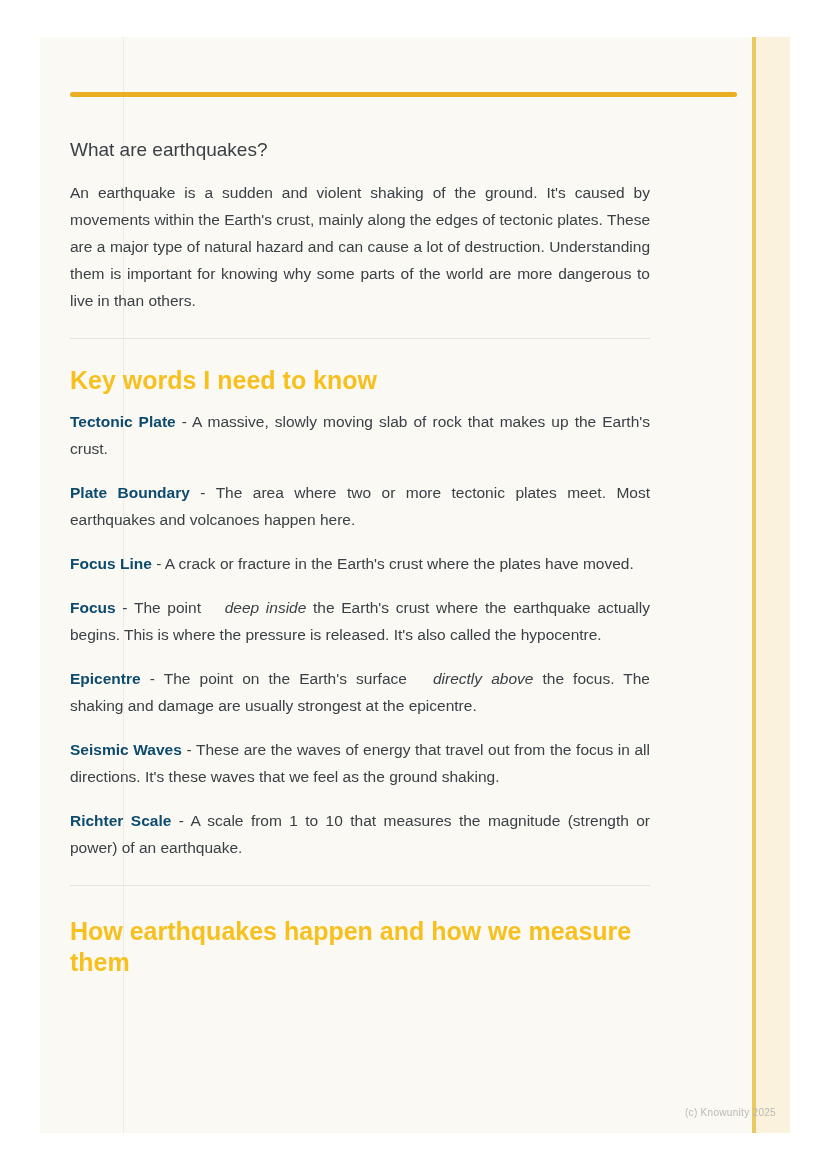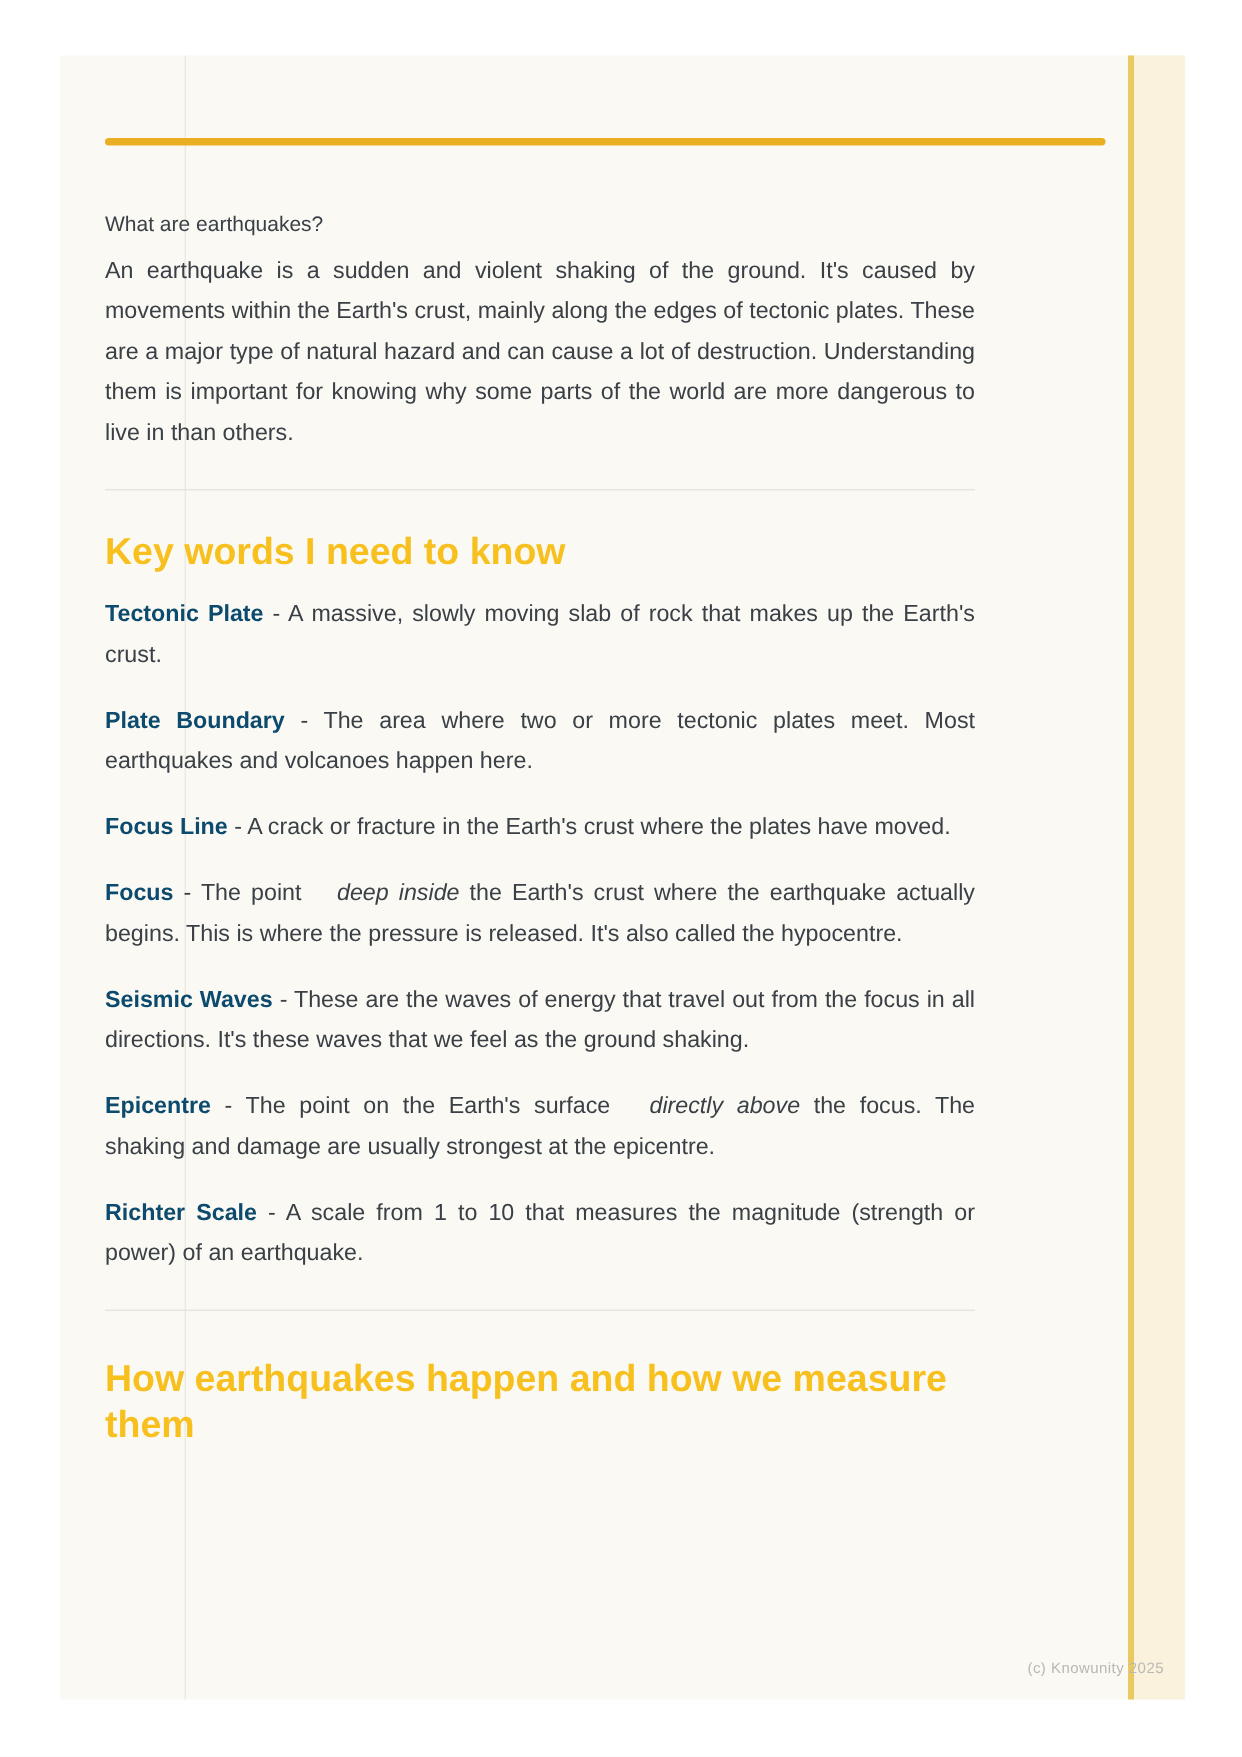--- a/index.html
+++ b/index.html
@@ -53,32 +53,32 @@
     margin-top: 19px;
     width: 667px;
     height: 5px;
     border: none;
     border-radius: 3px;
     background: #e9ae22;
   }
   .question {
     margin-top: 39px;
     width: 580px;
-    font-size: 14px;
+    font-size: 19px;
     line-height: 27px;
     color: #3a4046;
   }
   .body-text {
     width: 580px;
     font-size: 15.5px;
     line-height: 27px;
     color: #3a4046;
     text-align: justify;
   }
-  .intro { margin-top: 4px; }
+  .intro { margin-top: 16px; }
   .divider {
     margin-top: 24px;
     width: 580px;
     border: none;
     border-top: 1px solid #e6e5e0;
   }
   .section-heading {
     font-size: 25px;
     font-weight: 700;
     line-height: 31px;
@@ -126,23 +126,23 @@
     <div class="defs">
 
       <p class="body-text def"><strong class="term">Tectonic Plate</strong><span> - </span><span>A massive, slowly moving slab of rock that makes up the Earth's crust.</span></p>
 
       <p class="body-text def"><strong class="term">Plate Boundary</strong><span> - </span><span>The area where two or more tectonic plates meet. Most earthquakes and volcanoes happen here.</span></p>
 
       <p class="body-text def"><strong class="term">Focus Line</strong><span> - </span><span>A crack or fracture in the Earth's crust where the plates have moved.</span></p>
 
       <p class="body-text def"><strong class="term">Focus</strong><span> - </span><span>The point </span><em>deep inside</em><span> the Earth's crust where the earthquake actually begins. This is where the pressure is released. It's also called the hypocentre.</span></p>
 
+      <p class="body-text def"><strong class="term">Epicentre</strong><span> - </span><span>The point on the Earth's surface </span><em>directly above</em><span> the focus. The shaking and damage are usually strongest at the epicentre.</span></p>
+
       <p class="body-text def"><strong class="term">Seismic Waves</strong><span> - </span><span>These are the waves of energy that travel out from the focus in all directions. It's these waves that we feel as the ground shaking.</span></p>
-
-      <p class="body-text def"><strong class="term">Epicentre</strong><span> - </span><span>The point on the Earth's surface </span><em>directly above</em><span> the focus. The shaking and damage are usually strongest at the epicentre.</span></p>
 
 
       <p class="body-text def"><strong class="term">Richter Scale</strong><span> - </span><span>A scale from 1 to 10 that measures the magnitude (strength or power) of an earthquake.</span></p>
 
     </div>
 
     <hr class="divider">
 
     <h2 class="section-heading how-heading">How earthquakes happen and how we measure them</h2>
 

